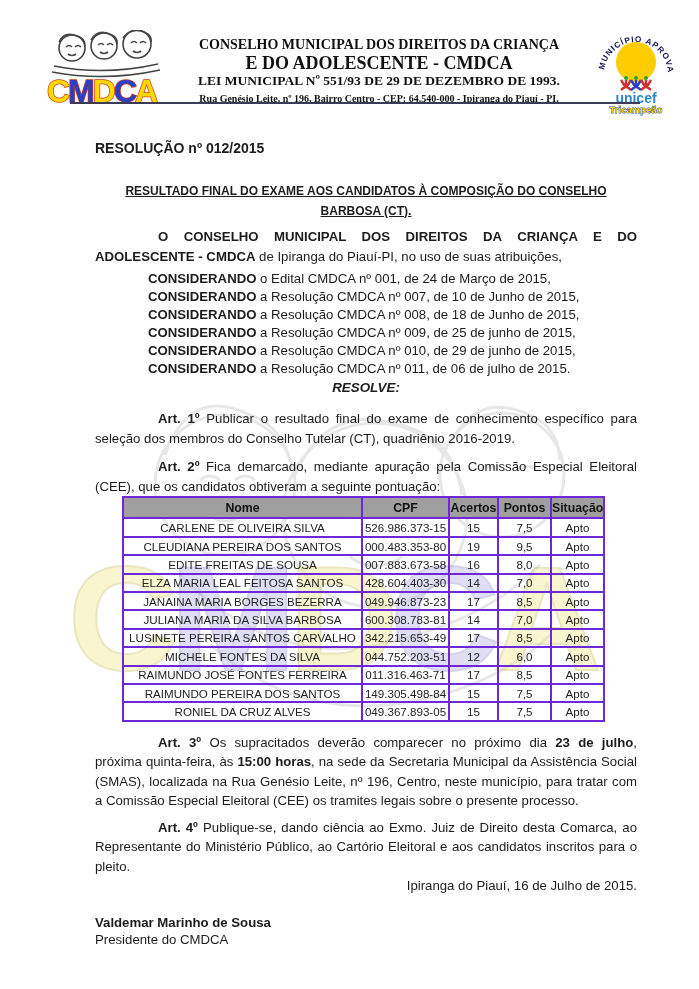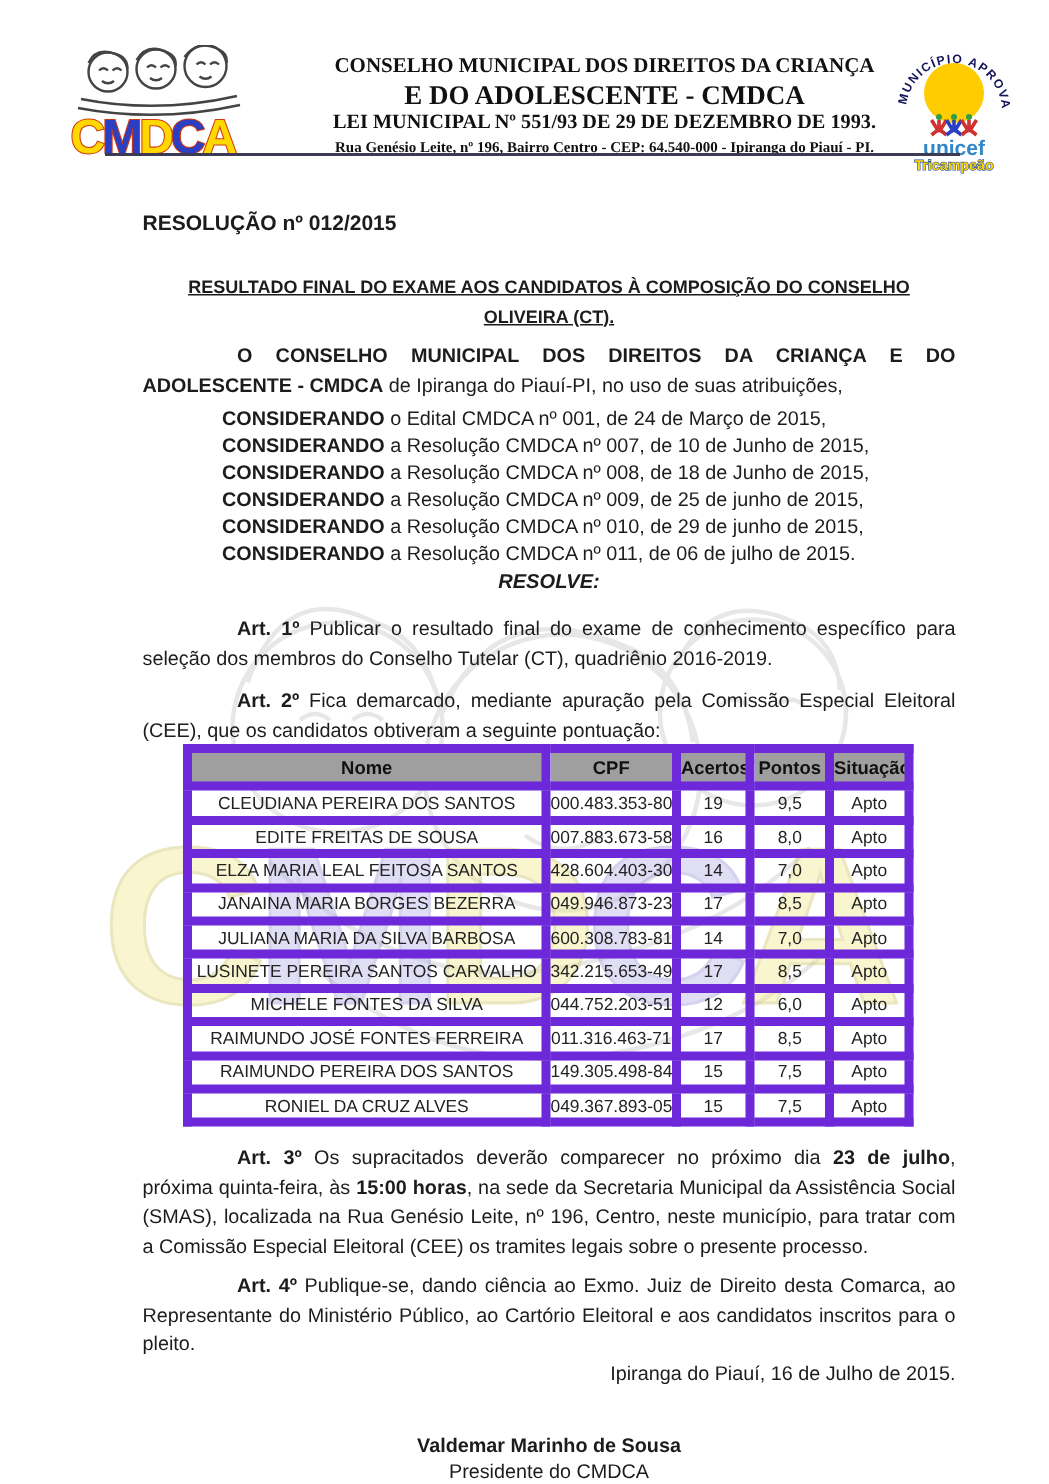--- a/index.html
+++ b/index.html
@@ -3,21 +3,21 @@
 <meta charset="utf-8">
 <style>
   html,body{margin:0;padding:0;background:#ffffff;}
   .page{
     position:relative;width:699px;height:989px;background:#ffffff;
     font-family:"Liberation Sans", sans-serif;color:#1c1c1c;overflow:hidden;
   }
   
   .header{position:relative;height:104px;}
   .logo-left{position:absolute;left:42px;top:30px;width:126px;height:78px;}
-  .org-block{position:absolute;left:193px;top:36px;width:420px;text-align:center;
+  .org-block{position:absolute;left:169px;top:36px;width:420px;text-align:center;
     font-family:"Liberation Serif", serif;font-weight:bold;color:#111;}
   .org-line1{font-size:14px;line-height:18px;}
   .org-line2{font-size:18px;line-height:18px;}
   .org-line3{font-size:13.5px;line-height:18px;}
   .org-line4{font-size:10px;line-height:17px;}
   .logo-right{position:absolute;right:22px;top:28px;width:82px;height:88px;}
   .header-rule{position:absolute;left:70px;top:102px;width:570px;height:2px;background:#3b3b55;}
   
   .wm-sketch{position:absolute;left:120px;top:345px;width:460px;height:400px;opacity:.20;z-index:0;pointer-events:none;}
   .wm-cmdca{position:absolute;left:68px;top:538px;z-index:0;font-weight:bold;
@@ -35,28 +35,28 @@
   .considerandos{margin-top:4px;margin-left:53px;font-size:13.2px;line-height:17.9px;}
   .resolve{margin-top:2px;text-align:center;font-size:13.4px;font-weight:bold;line-height:18px;font-style:italic;}
   .art1{margin-top:12px;}
   .art2{margin-top:9px;}
   .art3{margin-top:11px;}
   .art4{margin-top:7px;}
   b{font-weight:bold;}
   
   .results-table{margin:0 0 0 27px;border-collapse:collapse;table-layout:fixed;width:481px;
     background:transparent;}
-  .results-table th,.results-table td{border:6px solid #6d28d9;text-align:center;
+  .results-table th,.results-table td{border:2px solid #6d28d9;text-align:center;
     padding:0;overflow:hidden;white-space:nowrap;background:transparent;}
   .results-table th{background:#9f9f9f;font-size:12.3px;font-weight:bold;height:19px;color:#111;}
   .results-table td{font-size:11.6px;height:16.4px;color:#222;}
   .results-table{border:2px solid #222;}
   
   .date-line{margin:0;font-size:13.2px;line-height:19.5px;text-align:right;}
-  .signature{margin-top:30px;text-align:center;font-size:13.2px;line-height:17px;}
+  .signature{margin-top:18px;text-align:left;font-size:13.2px;line-height:17px;}
   .sig-name{font-weight:bold;}
 </style>
 </head>
 <body>
 
 <div class="page">
 
   <svg class="wm-sketch" viewBox="0 0 460 400" xmlns="http://www.w3.org/2000/svg">
     <g fill="none" stroke="#8a8a8a" stroke-width="3">
       <circle cx="105" cy="140" r="70"></circle>
@@ -133,21 +133,21 @@
 
     <div class="header-rule"></div>
   </div>
 
   <div class="content">
 
     <div class="res-number">RESOLUÇÃO nº 012/2015</div>
 
     <div class="doc-title">
       <span>RESULTADO FINAL DO EXAME AOS CANDIDATOS À COMPOSIÇÃO DO CONSELHO</span><br>
-      <span>OLIVEIRA (CT).</span>
+      <span>BARBOSA (CT).</span>
     </div>
 
     <p class="para preamble"><b>O CONSELHO MUNICIPAL DOS DIREITOS DA CRIANÇA E DO ADOLESCENTE - CMDCA</b><span> de Ipiranga do Piauí-PI, no uso de suas atribuições,</span></p>
 
     <div class="considerandos">
       <div><b>CONSIDERANDO</b><span> o Edital CMDCA nº 001, de 24 de Março de 2015,</span></div>
       <div><b>CONSIDERANDO</b><span> a Resolução CMDCA nº 007, de 10 de Junho de 2015,</span></div>
       <div><b>CONSIDERANDO</b><span> a Resolução CMDCA nº 008, de 18 de Junho de 2015,</span></div>
       <div><b>CONSIDERANDO</b><span> a Resolução CMDCA nº 009, de 25 de junho de 2015,</span></div>
       <div><b>CONSIDERANDO</b><span> a Resolução CMDCA nº 010, de 29 de junho de 2015,</span></div>
@@ -172,20 +172,27 @@
         <tr>
           <th>Nome</th>
           <th>CPF</th>
           <th>Acertos</th>
           <th>Pontos</th>
           <th>Situação</th>
         </tr>
       </thead>
       <tbody>
           <tr>
+            <td>CARLENE DE OLIVEIRA SILVA</td>
+            <td>526.986.373-15</td>
+            <td>15</td>
+            <td>7,5</td>
+            <td>Apto</td>
+          </tr>
+          <tr>
             <td>CLEUDIANA PEREIRA DOS SANTOS</td>
             <td>000.483.353-80</td>
             <td>19</td>
             <td>9,5</td>
             <td>Apto</td>
           </tr>
           <tr>
             <td>EDITE FREITAS DE SOUSA</td>
             <td>007.883.673-58</td>
             <td>16</td>

